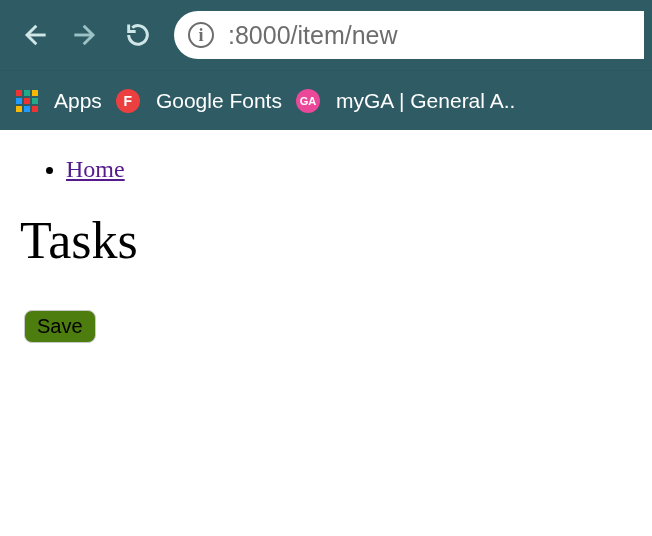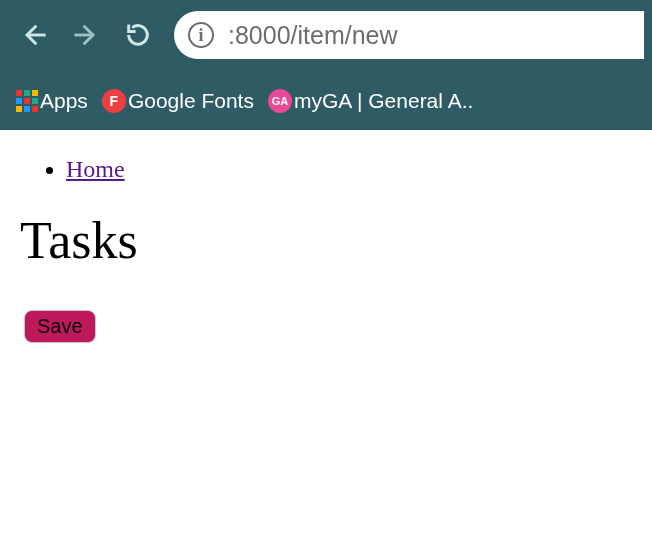--- a/index.html
+++ b/index.html
@@ -74,21 +74,21 @@
     padding: 0 16px;
     font-family: Arial, Helvetica, sans-serif;
     font-size: 21px;
     color: #fff;
     gap: 14px;
     border-top: 1px solid rgba(0,0,0,0.05);
   }
   .bm {
     display: flex;
     align-items: center;
-    gap: 2px;
+    gap: 16px;
     white-space: nowrap;
   }
   .bm .favicon {
     width: 24px;
     height: 24px;
     display: flex;
     align-items: center;
     justify-content: center;
     border-radius: 50%;
     font-size: 14px;
@@ -169,21 +169,21 @@
     align-items: center;
     justify-content: center;
     gap: 1px;
   }
   .select-wrap .sel-btn svg { width: 10px; height: 8px; fill: #fff; }
   .save {
     margin: 6px 0 0 14px;
     font-family: Arial, Helvetica, sans-serif;
     font-size: 20px;
     padding: 4px 12px;
-    background: #be185d;
+    background: #4d7c0f;
     border: 1px solid #c9c9c9;
     border-radius: 8px;
     cursor: pointer;
   }
 </style>
 </head>
 <body>
 
 <div class="chrome-top">
   <div class="chrome-row1">

